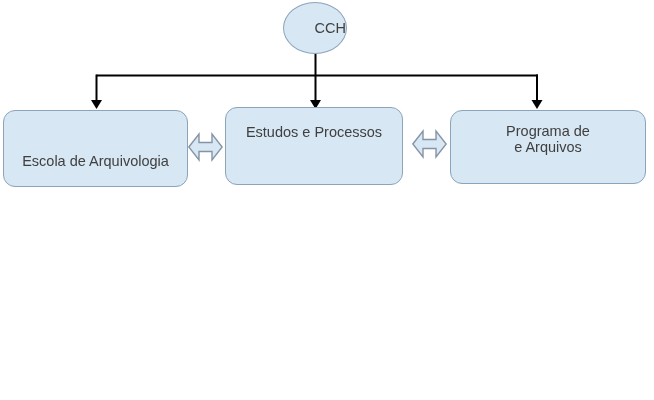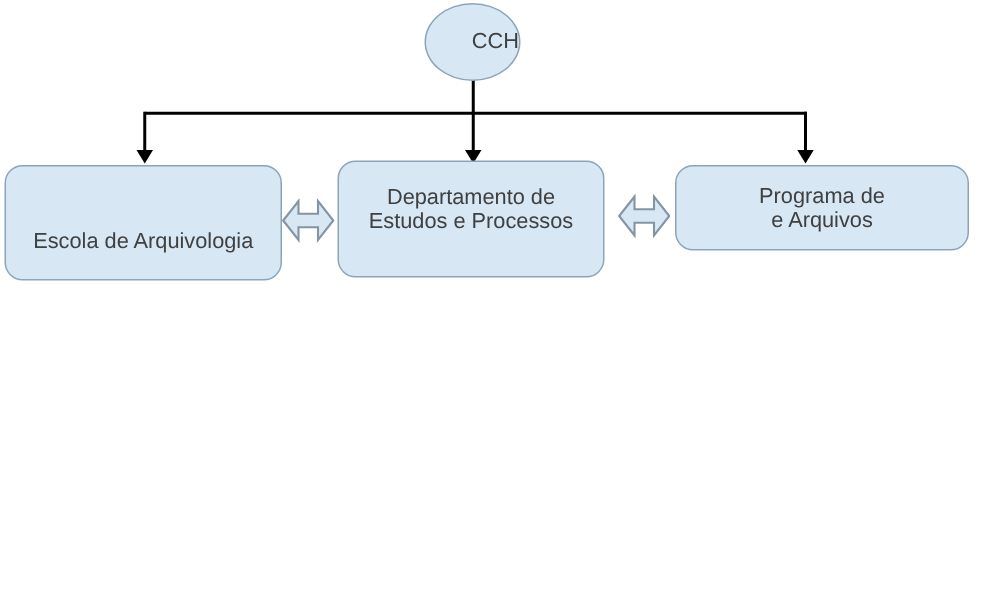--- a/index.html
+++ b/index.html
@@ -16,21 +16,21 @@
     box-sizing:border-box;
   }
   .ellipse{
     left:283px;top:2px;width:64px;height:52px;border-radius:50%;
     display:flex;align-items:center;justify-content:flex-end;
   }
   .lbl{font-size:14.5px;color:#404040;}
   .box{border-radius:12px;}
   .box1{left:3px;top:110px;width:185px;height:77px;}
   .box2{left:225px;top:107px;width:178px;height:78px;}
-  .box3{left:450px;top:110px;width:196px;height:57px;}
+  .box3{left:450px;top:110px;width:196px;height:74px;}
   .txt{
     position:absolute;left:2px;right:2px;text-align:center;
     font-size:14.5px;line-height:16px;color:#404040;white-space:nowrap;
   }
   .txt1{top:42px;}
   .txt2{top:16px;}
   .txt3{top:12px;height:53px;overflow:hidden;}
   .darrow{position:absolute;}
   .darrow polygon{fill:#d7e7f3;stroke:#8494a4;stroke-width:1.4;}
 </style>
@@ -58,21 +58,20 @@
       <div>Escola de Arquivologia</div>
     </div>
   </div>
 
   <svg class="darrow" style="left:188px;top:130px" width="35" height="34" viewBox="0 0 35 34">
     <polygon points="0.8,17 11,4 11,12.5 24,12.5 24,4 34.2,17 24,30 24,21.5 11,21.5 11,30"></polygon>
   </svg>
 
   <div class="node box box2">
     <div class="txt txt2">
-      <div>Departamento de</div>
       <div>Estudos e Processos</div>
     </div>
   </div>
 
   <svg class="darrow" style="left:412px;top:127px" width="35" height="34" viewBox="0 0 35 34">
     <polygon points="0.8,17 11,4 11,12.5 24,12.5 24,4 34.2,17 24,30 24,21.5 11,21.5 11,30"></polygon>
   </svg>
 
   <div class="node box box3">
     <div class="txt txt3">

